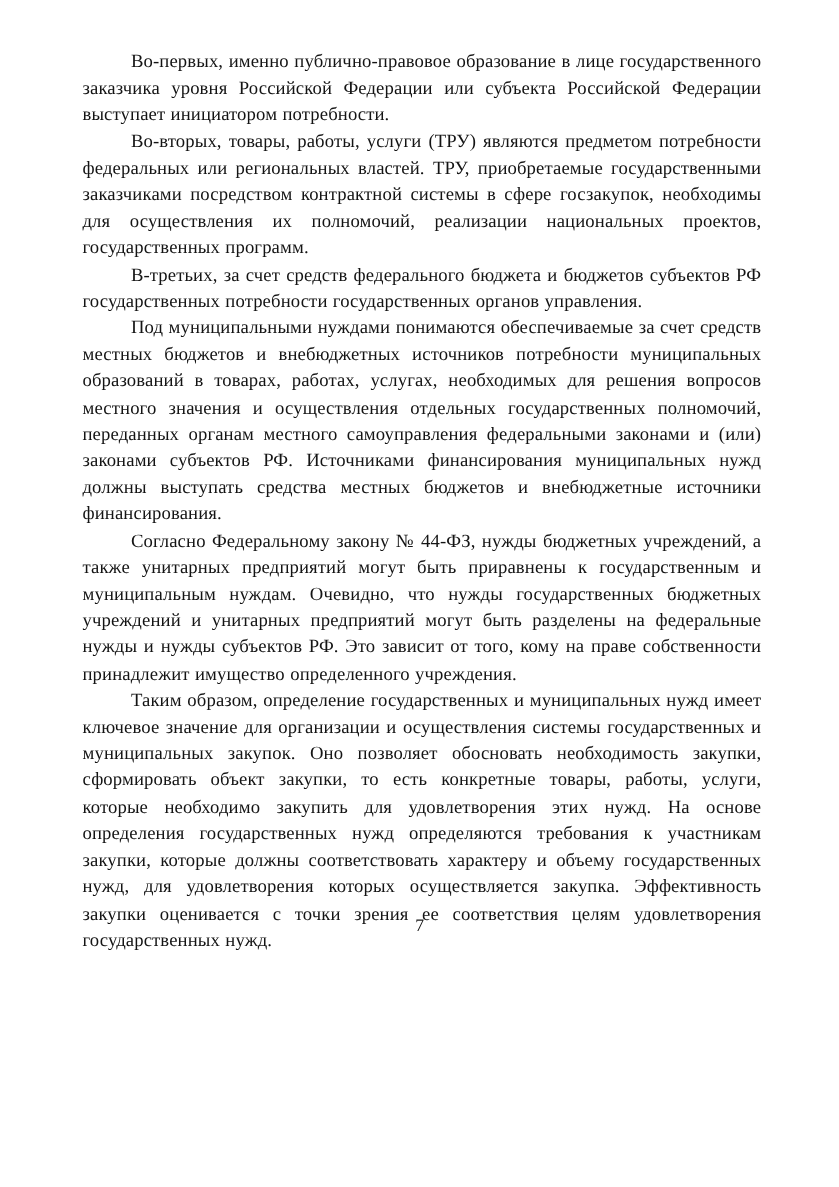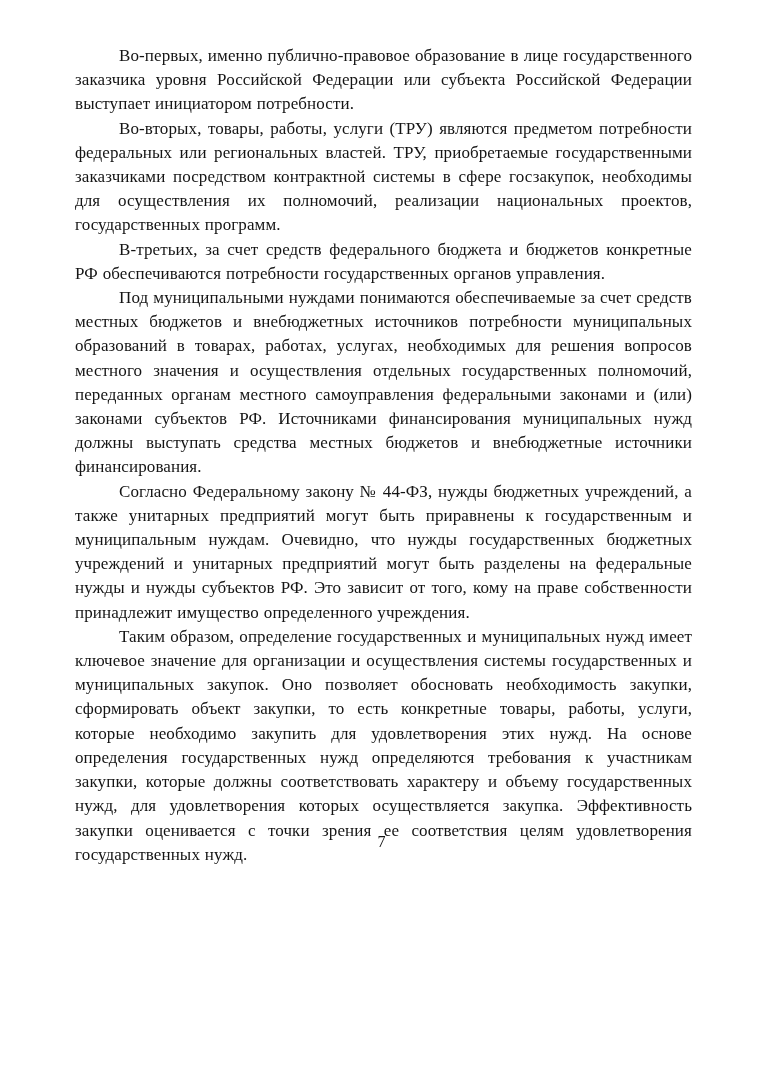--- a/index.html
+++ b/index.html
@@ -41,19 +41,19 @@
     color: #141414;
   }
 </style>
 </head>
 <body>
 
 <div class="page">
   <div class="text-body">
     <p>Во-первых, именно публично-правовое образование в лице государственного заказчика уровня Российской Федерации или субъекта Российской Федерации выступает инициатором потребности.</p>
     <p>Во-вторых, товары, работы, услуги (ТРУ) являются предметом потребности федеральных или региональных властей. ТРУ, приобретаемые государственными заказчиками посредством контрактной системы в сфере госзакупок, необходимы для осуществления их полномочий, реализации национальных проектов, государственных программ.</p>
-    <p>В-третьих, за счет средств федерального бюджета и бюджетов конкретные РФ обеспечиваются потребности государственных органов управления.</p>
+    <p>В-третьих, за счет средств федерального бюджета и бюджетов субъектов РФ государственных потребности государственных органов управления.</p>
     <p>Под муниципальными нуждами понимаются обеспечиваемые за счет средств местных бюджетов и внебюджетных источников потребности муниципальных образований в товарах, работах, услугах, необходимых для решения вопросов местного значения и осуществления отдельных государственных полномочий, переданных органам местного самоуправления федеральными законами и (или) законами субъектов РФ. Источниками финансирования муниципальных нужд должны выступать средства местных бюджетов и внебюджетные источники финансирования.</p>
     <p>Согласно Федеральному закону № 44-ФЗ, нужды бюджетных учреждений, а также унитарных предприятий могут быть приравнены к государственным и муниципальным нуждам. Очевидно, что нужды государственных бюджетных учреждений и унитарных предприятий могут быть разделены на федеральные нужды и нужды субъектов РФ. Это зависит от того, кому на праве собственности принадлежит имущество определенного учреждения.</p>
     <p>Таким образом, определение государственных и муниципальных нужд имеет ключевое значение для организации и осуществления системы государственных и муниципальных закупок. Оно позволяет обосновать необходимость закупки, сформировать объект закупки, то есть конкретные товары, работы, услуги, которые необходимо закупить для удовлетворения этих нужд. На основе определения государственных нужд определяются требования к участникам закупки, которые должны соответствовать характеру и объему государственных нужд, для удовлетворения которых осуществляется закупка. Эффективность закупки оценивается с точки зрения ее соответствия целям удовлетворения государственных нужд.</p>
   </div>
   <div class="page-number">7</div>
 </div>
 
 </body></html>

